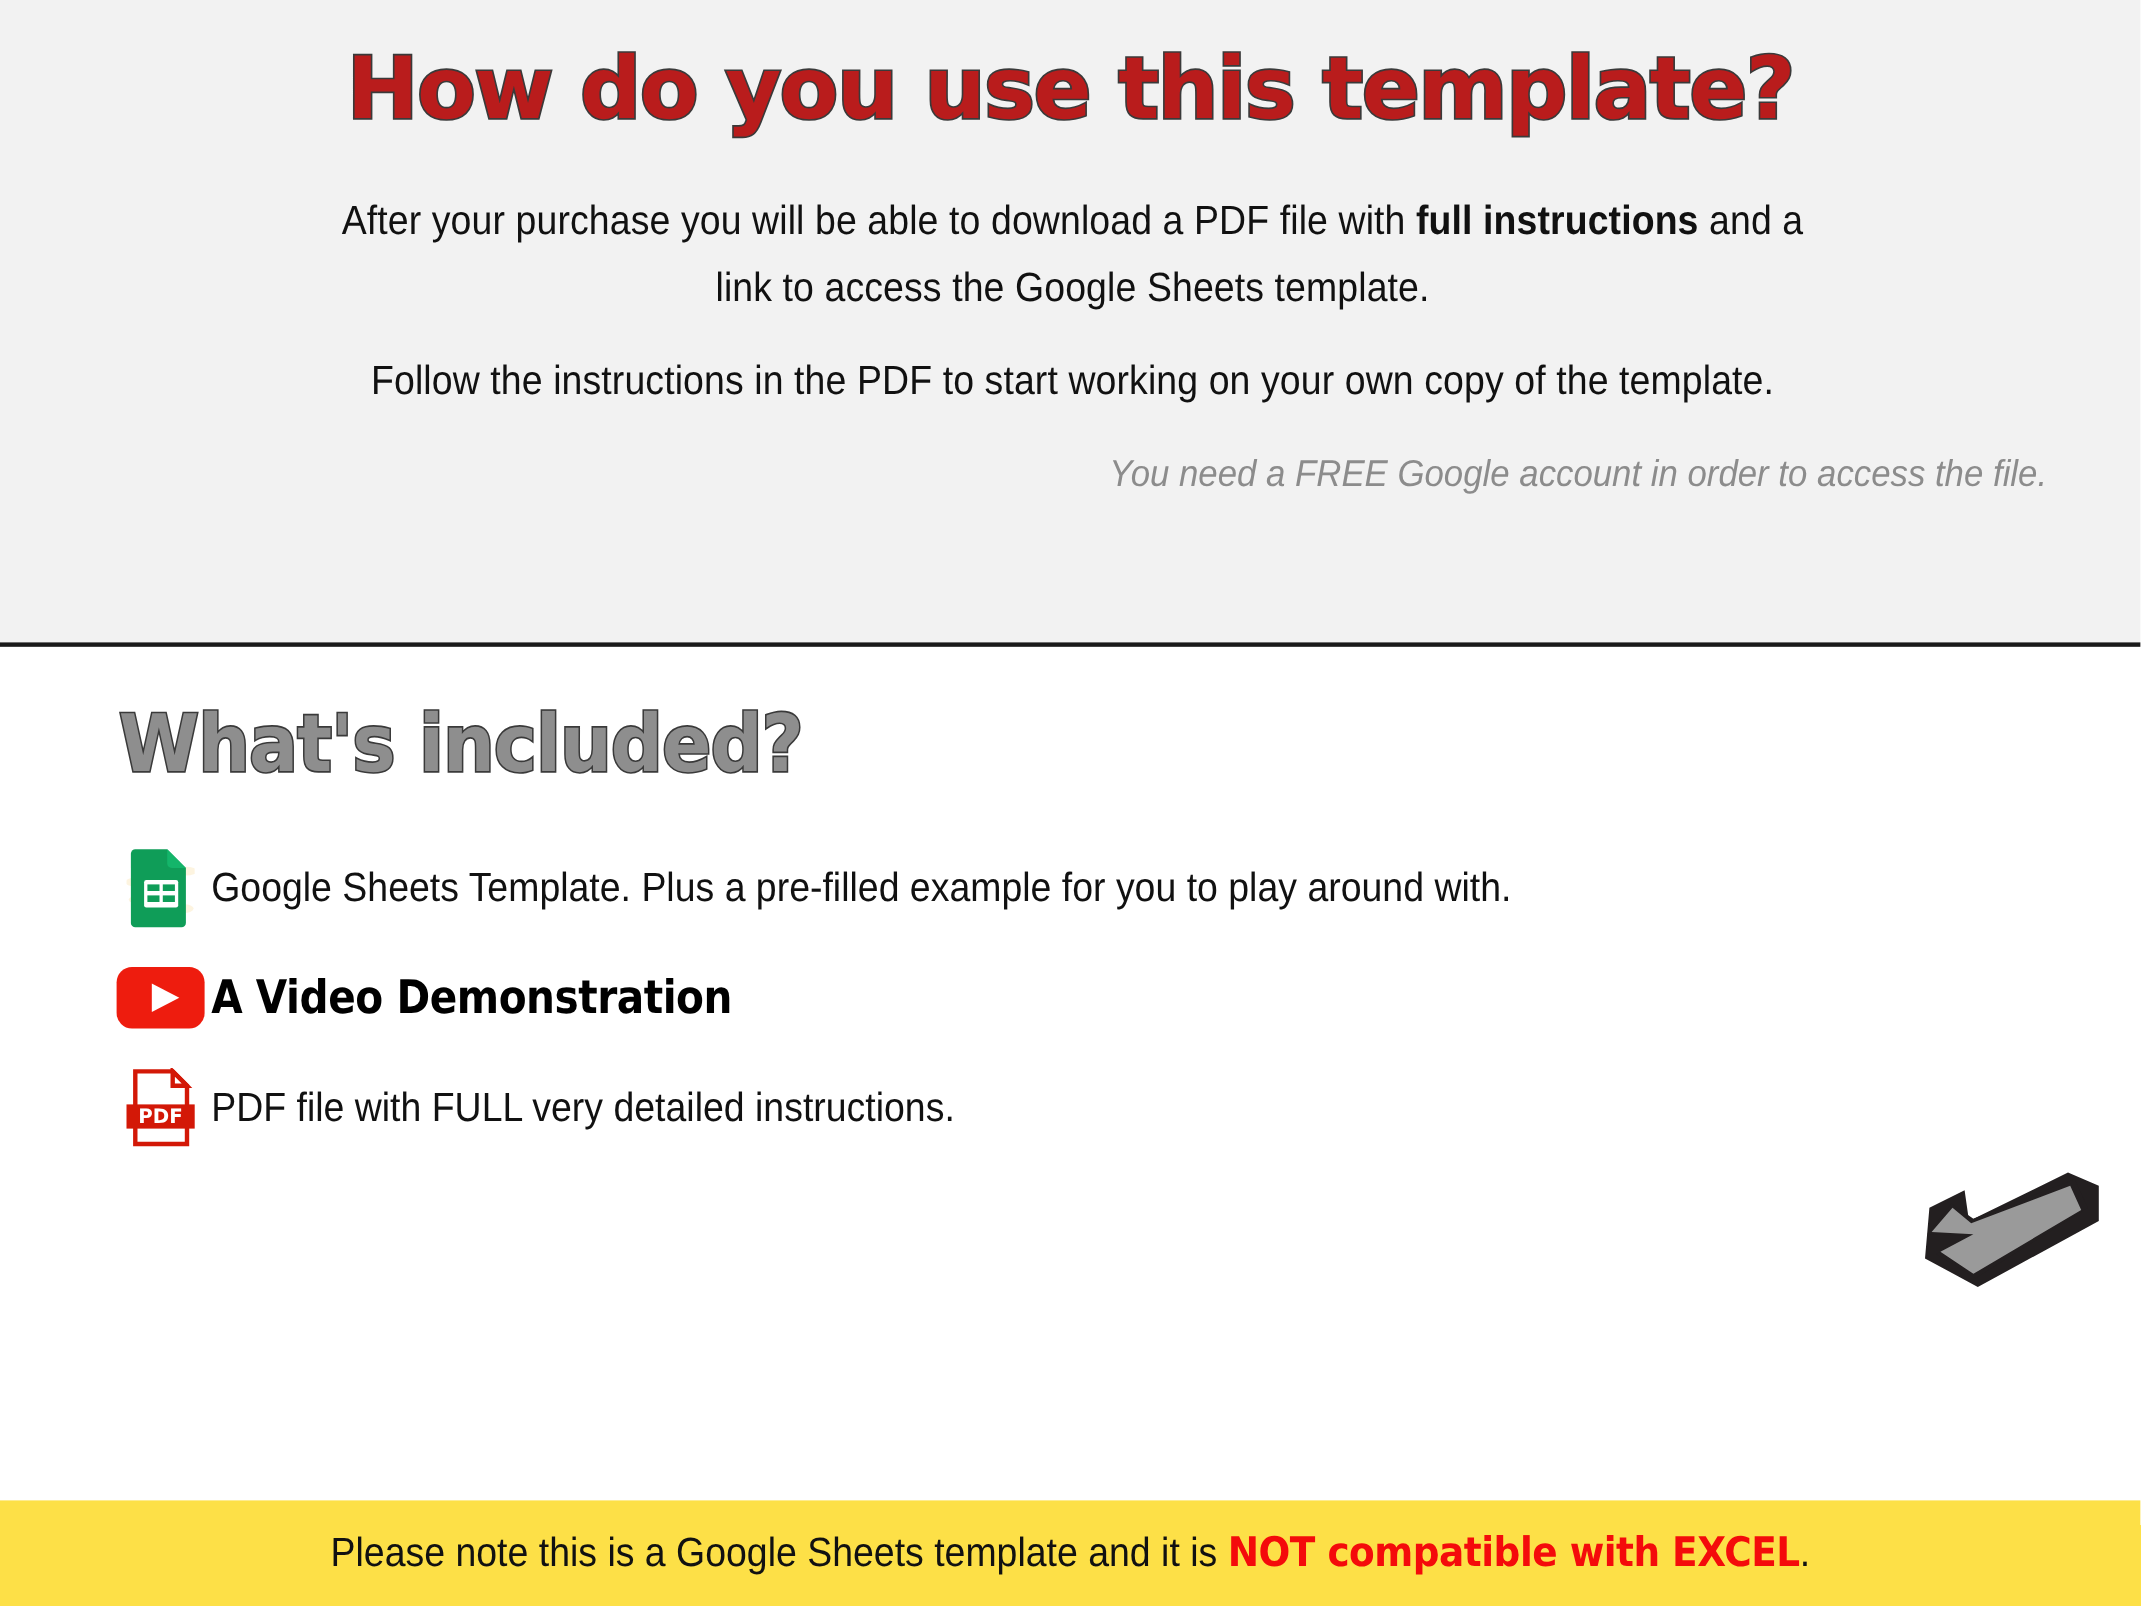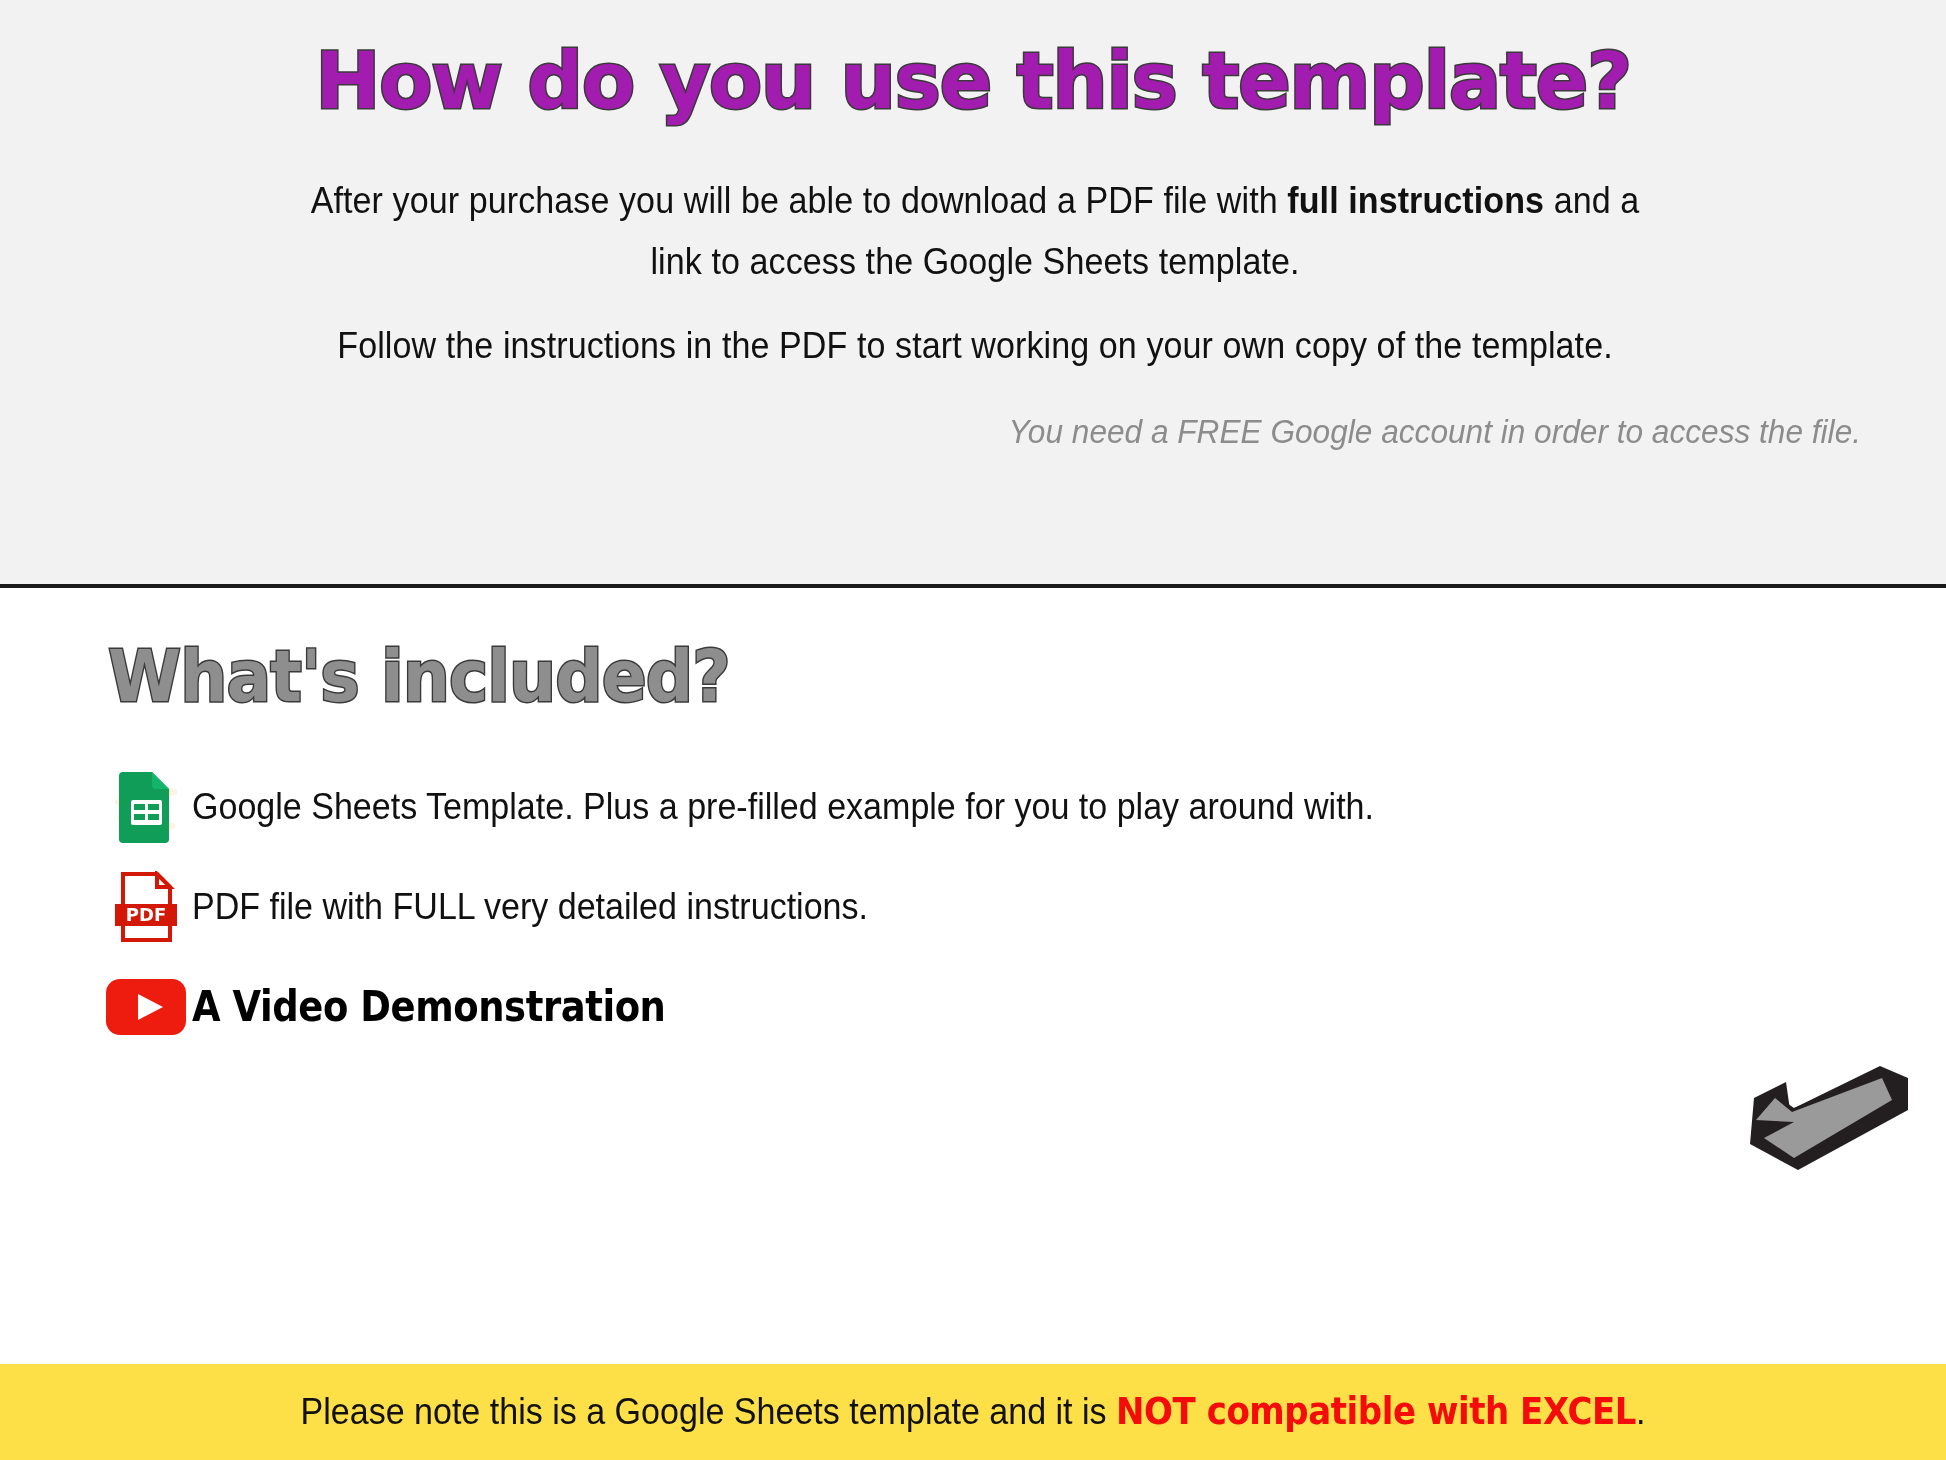--- a/index.html
+++ b/index.html
@@ -25,21 +25,21 @@
     background: #f2f2f2;
     border-bottom: 4px solid #1a1a1a;
     box-sizing: border-box;
   }
 
   .title-outline {
     font-family: "DejaVu Sans", sans-serif;
     font-weight: bold;
     font-size: 78px;
     letter-spacing: -1.5px;
-    color: #a21caf;
+    color: #b91c1c;
     -webkit-text-stroke: 3px #3a3a3a;
     paint-order: stroke fill;
     text-align: center;
     line-height: 1;
     white-space: nowrap;
     transform: scaleX(0.93);
   }
 
   .title-main-wrap {
     position: absolute;
@@ -269,41 +269,41 @@
             <rect x="19" y="46" width="11" height="6" fill="#0f9d58"></rect>
             <rect x="33" y="46" width="11" height="6" fill="#0f9d58"></rect>
           </g>
         </svg>
       </div>
       <div class="feature-text">Google Sheets Template. Plus a pre-filled example for you to play around with.</div>
     </div>
 
     <div class="feature-row">
       <div class="feature-icon">
+        <svg class="yt-icon" viewBox="0 0 82 58" xmlns="http://www.w3.org/2000/svg">
+          <rect x="1" y="1" width="80" height="56" rx="14" ry="14" fill="#ee1c0e"></rect>
+          <path d="M33 16 L58 29 L33 42 Z" fill="#ffffff"></path>
+        </svg>
+      </div>
+      <div class="feature-text-bold">A Video Demonstration</div>
+    </div>
+
+    <div class="feature-row">
+      <div class="feature-icon">
         <svg class="pdf-icon" viewBox="0 0 66 72" xmlns="http://www.w3.org/2000/svg">
           <g>
             <path d="M10 3 h34 l13 13 v53 h-47 z" fill="#ffffff" stroke="#d31807" stroke-width="4"></path>
             <path d="M44 3 l13 13 h-13 z" fill="#ffffff" stroke="#d31807" stroke-width="4"></path>
             <rect x="2" y="33" width="62" height="22" fill="#d31807"></rect>
             <text x="33" y="50" font-family="DejaVu Sans, sans-serif" font-size="18" font-weight="bold" fill="#ffffff" text-anchor="middle">PDF</text>
           </g>
         </svg>
       </div>
       <div class="feature-text">PDF file with FULL very detailed instructions.</div>
     </div>
-
-    <div class="feature-row">
-      <div class="feature-icon">
-        <svg class="yt-icon" viewBox="0 0 82 58" xmlns="http://www.w3.org/2000/svg">
-          <rect x="1" y="1" width="80" height="56" rx="14" ry="14" fill="#ee1c0e"></rect>
-          <path d="M33 16 L58 29 L33 42 Z" fill="#ffffff"></path>
-        </svg>
-      </div>
-      <div class="feature-text-bold">A Video Demonstration</div>
-    </div>
   </div>
 
 </div>
 
 <div class="arrow-wrap">
   <svg width="180" height="120" viewBox="0 0 180 120" xmlns="http://www.w3.org/2000/svg">
 
     <path d="M178 20 L178 52 L68 112 L20 86 L24 40 L56 24 L60 52 L150 8 Z" fill="#231f20"></path>
 
     <path d="M168 40 L66 104 L30 82 L62 66 L22 64 L44 36 L64 50 L156 14 Z" fill="#231f20"></path>

